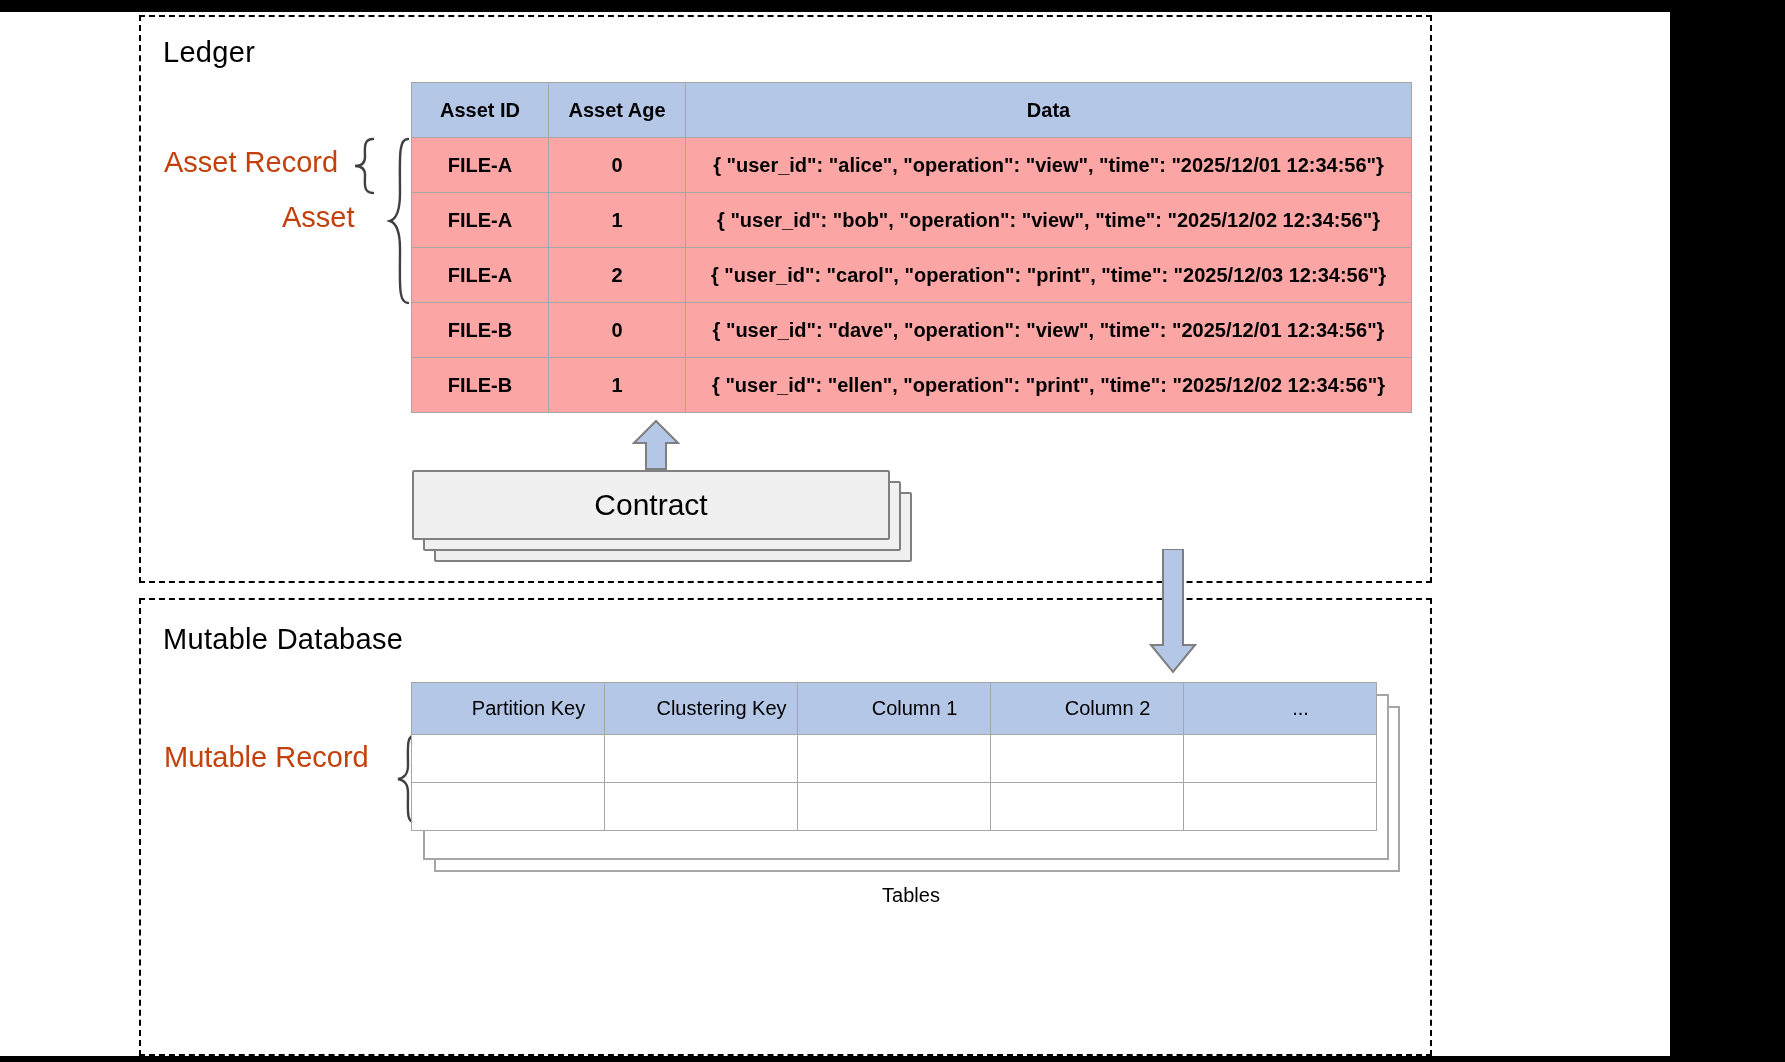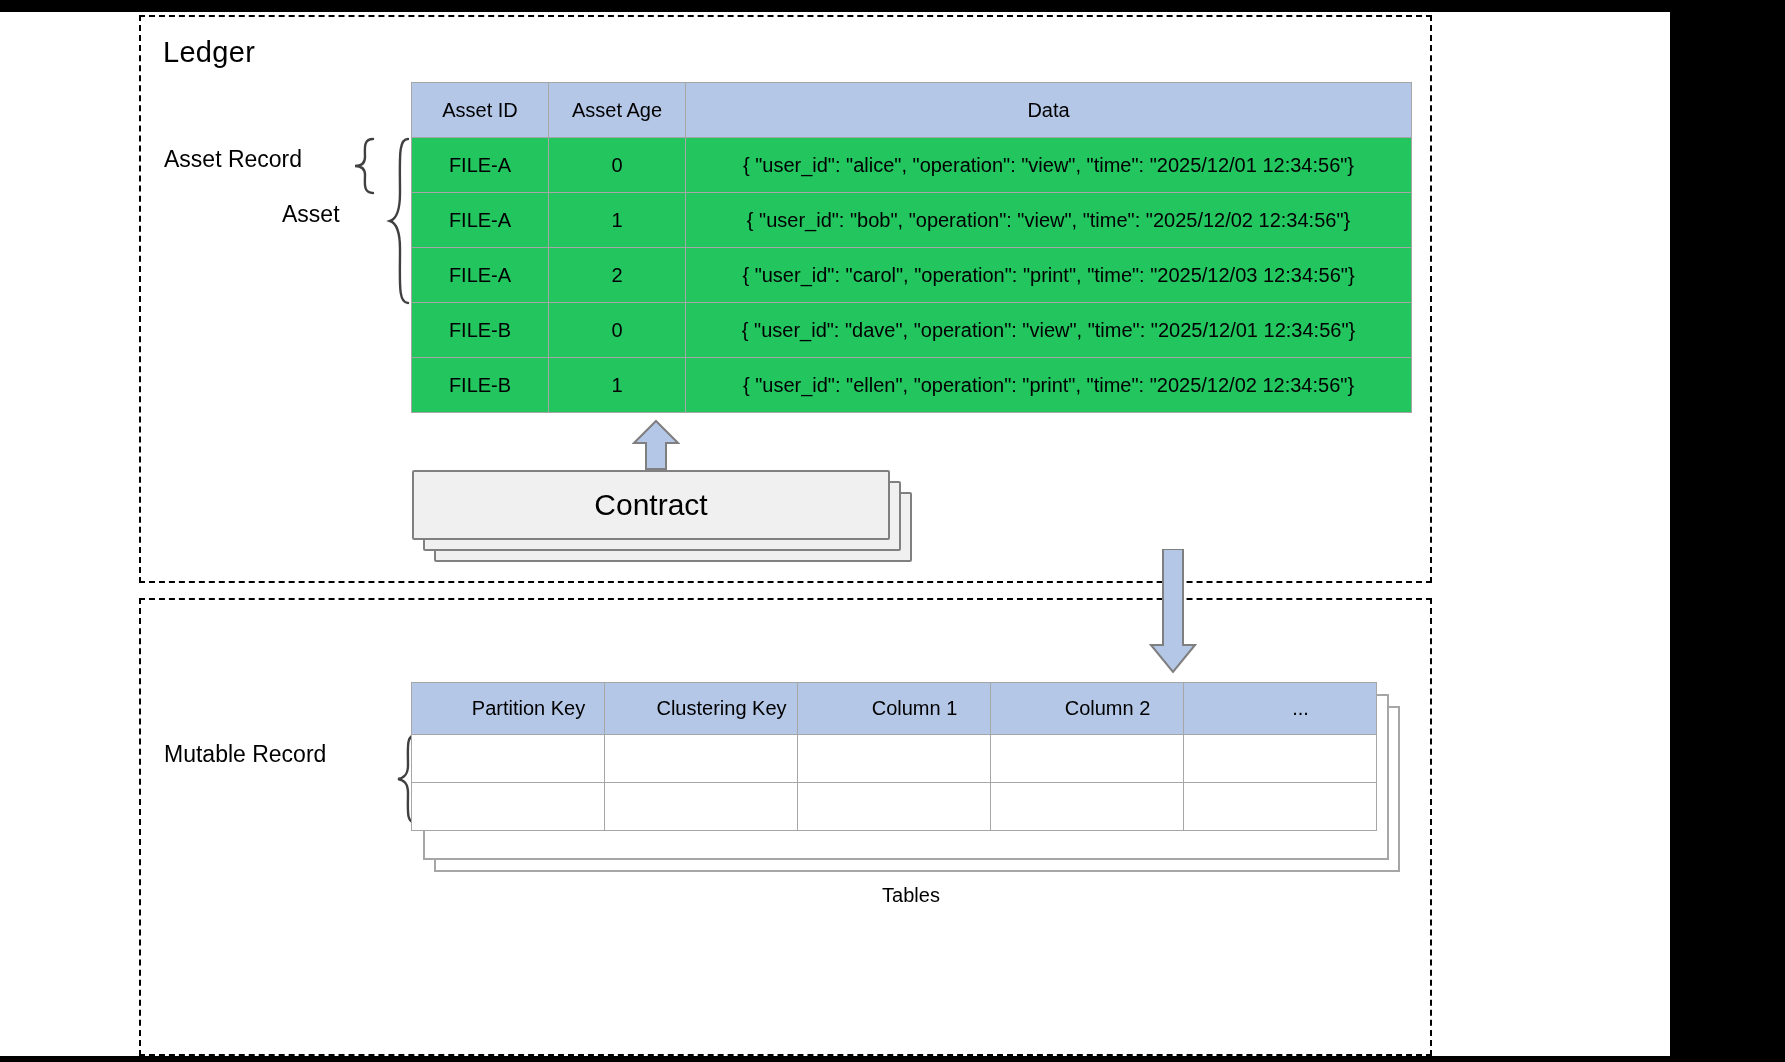--- a/index.html
+++ b/index.html
@@ -48,35 +48,35 @@
     position: absolute;
     left: 411px; top: 78px;
     width: 1000px;
     border-collapse: collapse;
     table-layout: fixed;
   }
   #ledger-table th, #ledger-table td {
     border: 1px solid #a6a6a6;
     height: 55px;
     font-size: 20px;
-    font-weight: normal;
+    font-weight: bold;
     color: #000;
     text-align: center;
     vertical-align: middle;
     padding: 0 6px;
   }
   #ledger-table thead th { background: #b4c7e7; }
-  #ledger-table tbody td { background: #22c55e; }
+  #ledger-table tbody td { background: #fca5a5; }
   .col-assetid { width: 137px; }
   .col-assetage { width: 137px; }
   .col-data { width: 726px; }
   .brace-label {
     position: absolute;
-    font-size: 23px;
-    color: #000000;
+    font-size: 29px;
+    color: #c2410c;
     white-space: nowrap;
   }
 
   
   .brace-svg { position: absolute; }
 
   #lbl-asset-record { left: 164px; top: 142px; }
   #lbl-asset { left: 282px; top: 197px; }
   #lbl-mutable-record { left: 164px; top: 737px; }
 
@@ -209,20 +209,21 @@
     <div class="stack-box gray" style="left:22px; top:22px; width:478px; height:70px;"></div>
     <div class="stack-box gray" style="left:11px; top:11px; width:478px; height:70px;"></div>
     <div class="stack-box gray" style="left:0px; top:0px; width:478px; height:70px;">
       <div class="stack-label">Contract</div>
     </div>
   </div>
 
 
   <div class="section" id="mutable-section"></div>
 
+  <div class="section-title" id="mutable-title">Mutable Database</div>
 
   <svg class="arrow-svg" id="arrow-down" width="48" height="125" viewBox="0 0 48 125">
     <polygon points="14,0 34,0 34,96 46,96 24,123 2,96 14,96" fill="#b4c7e7" stroke="#7f7f7f" stroke-width="2"></polygon>
   </svg>
 
   <svg class="brace-svg" style="left:386px; top:729px;" width="34" height="92" viewBox="0 0 34 92">
     <path d="M30 2 C20 2 22 14 22 32 C22 42 18 45 12 46 C18 47 22 50 22 60 C22 78 20 90 30 90" fill="none" stroke="#404040" stroke-width="2.4" stroke-linecap="round"></path>
   </svg>
   <div class="brace-label" id="lbl-mutable-record">Mutable Record</div>
 

